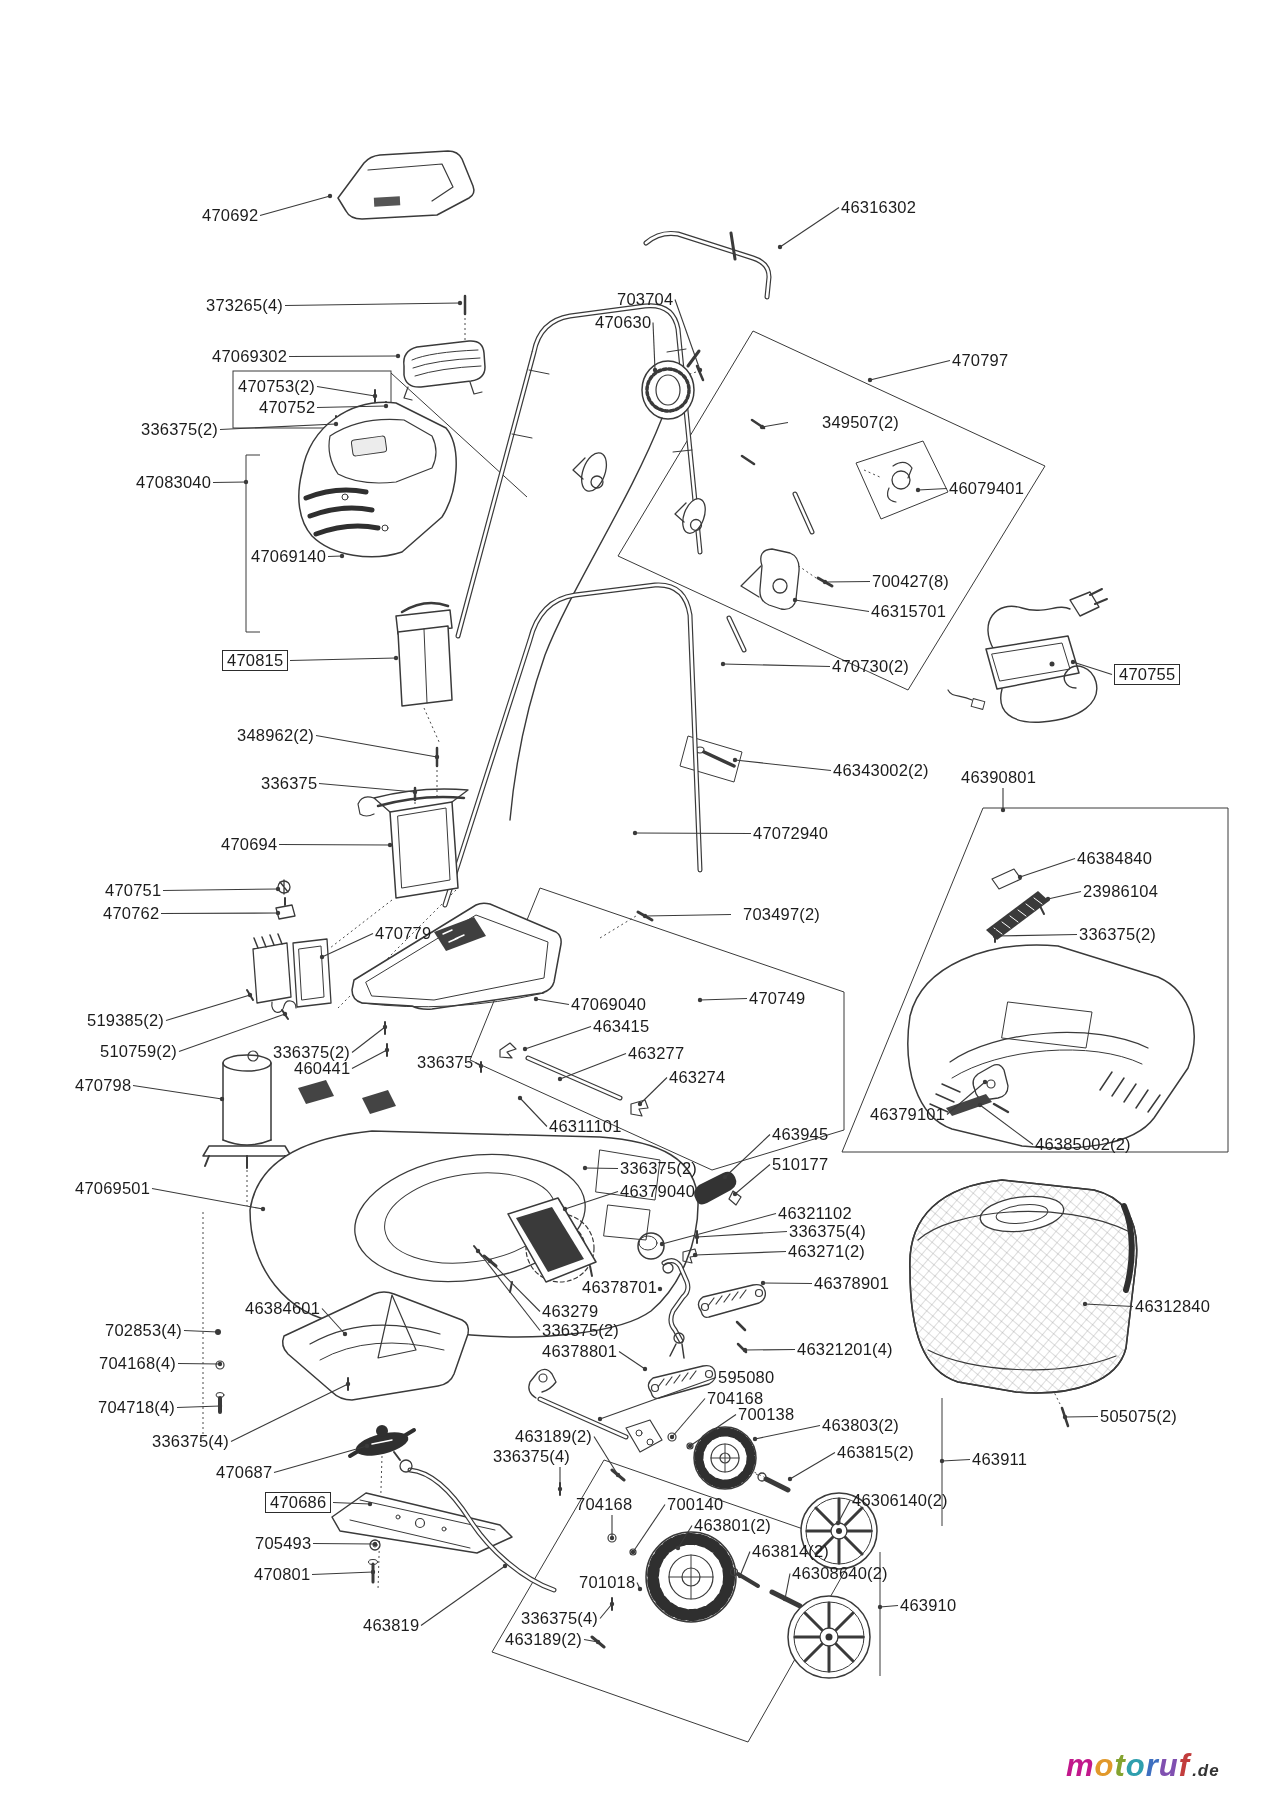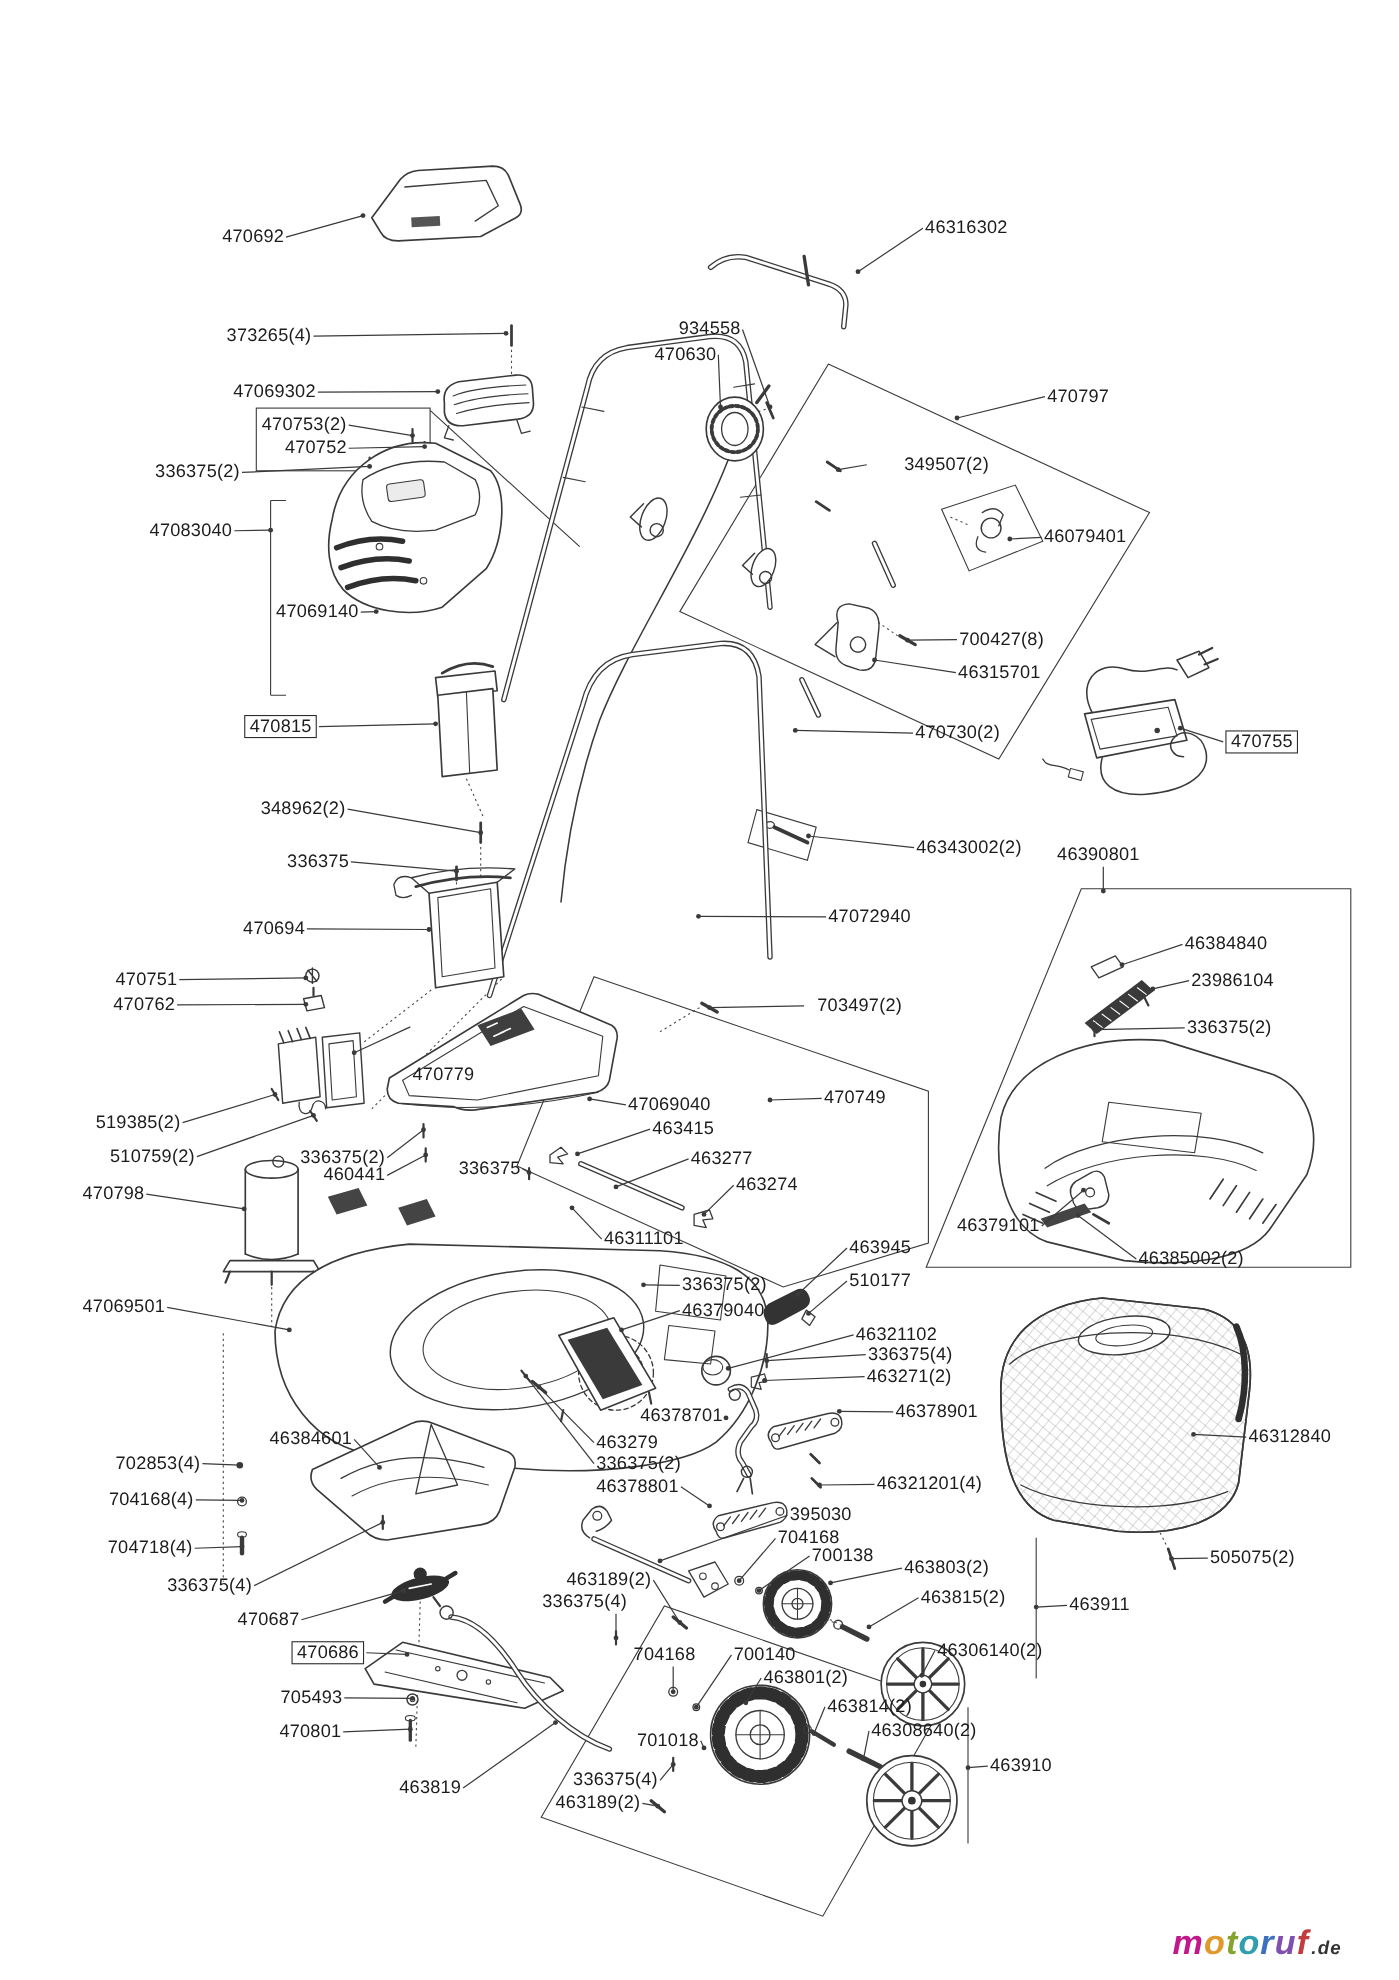--- a/index.html
+++ b/index.html
@@ -553,21 +553,21 @@
       <line x1="584" y1="1639.5" x2="598" y2="1642" stroke="#3a3a3a" stroke-width="1.1"></line>
       <circle cx="598" cy="1642" r="2.2" fill="#3a3a3a"></circle>
       <line x1="312" y1="1574.5" x2="373" y2="1572" stroke="#3a3a3a" stroke-width="1.1"></line>
       <circle cx="373" cy="1572" r="2.2" fill="#3a3a3a"></circle>
     </svg>
 
 <div id="labels">
       <div class="plabel" style="left: 202px; top: 206px; text-align: right;">470692</div>
       <div class="plabel" style="left: 841px; top: 198px;">46316302</div>
       <div class="plabel" style="left: 206px; top: 296px;">373265(4)</div>
-      <div class="plabel" style="left: 617px; top: 290px;">934558</div>
+      <div class="plabel" style="left: 617px; top: 290px;">703704</div>
       <div class="plabel" style="left: 595px; top: 313px;">470630</div>
       <div class="plabel" style="left: 212px; top: 347px;">47069302</div>
       <div class="plabel" style="left: 238px; top: 377px;">470753(2)</div>
       <div class="plabel" style="left: 259px; top: 398px;">470752</div>
       <div class="plabel" style="left: 141px; top: 420px;">336375(2)</div>
       <div class="plabel" style="left: 790px; top: 413px; margin-left: 32px;">349507(2)</div>
       <div class="plabel" style="left: 952px; top: 351px;">470797</div>
       <div class="plabel" style="left: 136px; top: 473px;">47083040</div>
       <div class="plabel" style="left: 949px; top: 479px;">46079401</div>
       <div class="plabel" style="left: 251px; top: 547px;">47069140</div>
@@ -581,21 +581,21 @@
       <div class="plabel" style="left: 833px; top: 761px;">46343002(2)</div>
       <div class="plabel" style="left: 961px; top: 768px;">46390801</div>
       <div class="plabel" style="left: 753px; top: 824px;">47072940</div>
       <div class="plabel" style="left: 221px; top: 835px;">470694</div>
       <div class="plabel" style="left: 1077px; top: 849px;">46384840</div>
       <div class="plabel" style="left: 105px; top: 881px;">470751</div>
       <div class="plabel" style="left: 1083px; top: 882px;">23986104</div>
       <div class="plabel" style="left: 103px; top: 904px;">470762</div>
       <div class="plabel" style="left: 733px; top: 905px; margin-left: 10px;">703497(2)</div>
       <div class="plabel" style="left: 1079px; top: 925px;">336375(2)</div>
-      <div class="plabel" style="left: 375px; top: 924px; margin-top: 44px;">470779</div>
+      <div class="plabel" style="left: 375px; top: 924px;">470779</div>
       <div class="plabel" style="left: 87px; top: 1011px;">519385(2)</div>
       <div class="plabel" style="left: 571px; top: 995px;">47069040</div>
       <div class="plabel" style="left: 593px; top: 1017px;">463415</div>
       <div class="plabel" style="left: 749px; top: 989px;">470749</div>
       <div class="plabel" style="left: 100px; top: 1042px;">510759(2)</div>
       <div class="plabel" style="left: 273px; top: 1043px;">336375(2)</div>
       <div class="plabel" style="left: 294px; top: 1059px;">460441</div>
       <div class="plabel" style="left: 417px; top: 1053px;">336375</div>
       <div class="plabel" style="left: 628px; top: 1044px; text-align: center;">463277</div>
       <div class="plabel" style="left: 669px; top: 1068px;">463274</div>
@@ -615,21 +615,21 @@
       <div class="plabel" style="left: 814px; top: 1274px;">46378901</div>
       <div class="plabel" style="left: 1135px; top: 1297px;">46312840</div>
       <div class="plabel" style="left: 245px; top: 1299px;">46384601</div>
       <div class="plabel" style="left: 105px; top: 1321px;">702853(4)</div>
       <div class="plabel" style="left: 542px; top: 1302px;">463279</div>
       <div class="plabel" style="left: 542px; top: 1321px;">336375(2)</div>
       <div class="plabel" style="left: 99px; top: 1354px;">704168(4)</div>
       <div class="plabel" style="left: 542px; top: 1342px;">46378801</div>
       <div class="plabel" style="left: 797px; top: 1340px;">46321201(4)</div>
       <div class="plabel" style="left: 98px; top: 1398px;">704718(4)</div>
-      <div class="plabel" style="left: 718px; top: 1368px;">395030</div>
+      <div class="plabel" style="left: 718px; top: 1368px;">595080</div>
       <div class="plabel" style="left: 707px; top: 1389px;">704168</div>
       <div class="plabel" style="left: 738px; top: 1405px;">700138</div>
       <div class="plabel" style="left: 822px; top: 1416px;">463803(2)</div>
       <div class="plabel" style="left: 152px; top: 1432px;">336375(4)</div>
       <div class="plabel" style="left: 515px; top: 1427px;">463189(2)</div>
       <div class="plabel" style="left: 837px; top: 1443px;">463815(2)</div>
       <div class="plabel" style="left: 493px; top: 1447px;">336375(4)</div>
       <div class="plabel" style="left: 1100px; top: 1407px;">505075(2)</div>
       <div class="plabel" style="left: 216px; top: 1463px;">470687</div>
       <div class="plabel" style="left: 972px; top: 1450px;">463911</div>

